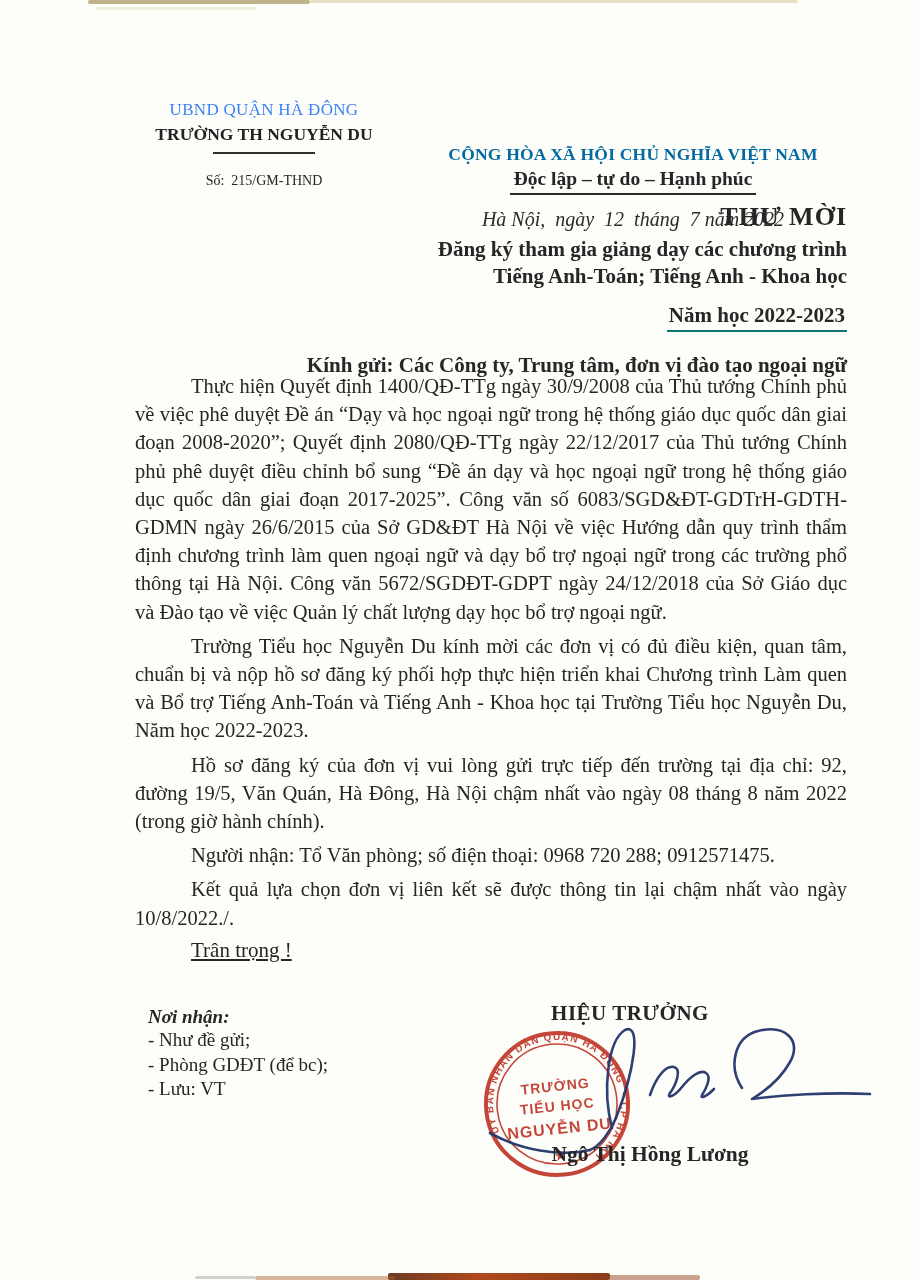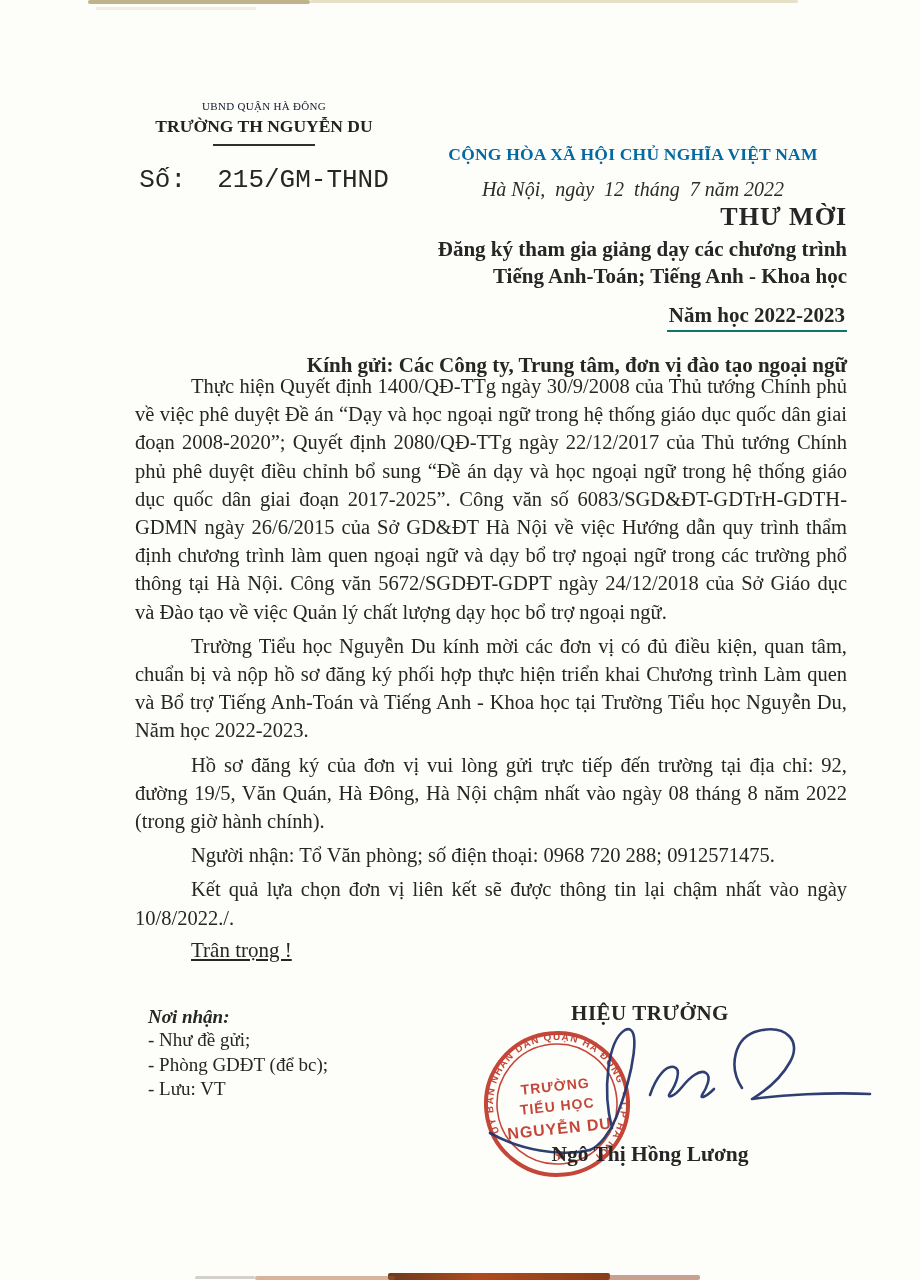--- a/index.html
+++ b/index.html
@@ -17,24 +17,24 @@
   .art-top-2 { top:0; left:310px; width:488px; height:3px; background:rgba(185,165,90,0.32); }
   .art-top-3 { top:7px; left:96px; width:160px; height:3px; background:rgba(200,185,120,0.22); }
   .art-bot-1 { bottom:0; left:388px; width:222px; height:7px;
                background:linear-gradient(90deg,#6b3a20,#b04a1d 40%,#8a3c1a); }
   .art-bot-2 { bottom:0; left:255px; width:140px; height:4px; background:rgba(170,90,40,0.45); }
   .art-bot-3 { bottom:0; left:608px; width:92px; height:5px; background:rgba(150,70,35,0.5); }
   .art-bot-4 { bottom:1px; left:195px; width:60px; height:3px; background:rgba(120,110,100,0.3); }
 
   
   .hdr-left { position:absolute; top:100px; left:128px; width:272px; text-align:center; }
-  .hdr-left .l1 { font-size:11px; letter-spacing:0.3px; color:#0f172a; }
+  .hdr-left .l1 { font-size:17px; letter-spacing:0.3px; color:#3b82f6; }
   .hdr-left .l2 { font-size:17.5px; font-weight:bold; margin-top:4px; color:#222; }
   .hdr-left .rule { width:102px; height:2px; background:#2f2f2f; margin:7px auto 0; }
-  .hdr-left .num { font-size:26px; margin-top:19px; white-space:pre-wrap;font-family:Liberation Mono, monospace; }
+  .hdr-left .num { font-size:14px; margin-top:19px; white-space:pre-wrap; }
 
   .hdr-right { position:absolute; top:96px; left:428px; width:410px; text-align:center; }
   .hdr-right .l1 { font-size:17.5px; font-weight:bold; letter-spacing:0.2px; color:#0369a1;margin-top:48px; }
   .hdr-right .l2 { display:inline-block; font-size:19.5px; font-weight:bold; margin-top:3px;
                    padding:0 4px 3px; border-bottom:2px solid #2a2a2a; }
   .hdr-right .date { font-size:20px; font-style:italic; margin-top:13px; white-space:pre-wrap; color:#2b2b2b; }
 
   
   .title-block { position:absolute; top:202px; left:135px; width:712px; text-align:right; }
   .t-main { font-size:26px; font-weight:bold; letter-spacing:1px; }
@@ -47,21 +47,21 @@
   .body-text { position:absolute; top:372px; left:135px; width:712px; }
   .body-text p { margin:0 0 6px; font-size:20.5px; line-height:28.2px;
                  text-align:justify; text-indent:56px; }
   .closing { font-size:21px; text-indent:56px; margin-top:4px;text-decoration:underline; }
 
   
   .recipients { position:absolute; top:1006px; left:148px; }
   .recipients .head { font-size:19px; font-weight:bold; font-style:italic; }
   .recipients .item { font-size:19px; line-height:24.5px; }
 
-  .sig-title { position:absolute; top:1001px; left:470px; width:360px; text-align:center;
+  .sig-title { position:absolute; top:1001px; left:450px; width:360px; text-align:center;
                font-size:21px; font-weight:bold; letter-spacing:0.5px; }
   .signer    { position:absolute; top:1142px; left:470px; width:360px; text-align:center;
                font-size:21.5px; font-weight:bold; }
 
   .stamp-svg { position:absolute; left:476px; top:1026px; width:162px; height:156px; opacity:0.93; }
   .stamp-svg text { font-family:"Liberation Sans", sans-serif; font-weight:bold; }
   .sig-svg { position:absolute; left:450px; top:1005px; width:430px; height:160px; }
 </style>
 </head>
 <body>
@@ -78,20 +78,21 @@
 
   <div class="hdr-left">
     <div class="l1">UBND QUẬN HÀ ĐÔNG</div>
     <div class="l2">TRƯỜNG TH NGUYỄN DU</div>
     <div class="rule"></div>
     <div class="num">Số:  215/GM-THND</div>
   </div>
 
   <div class="hdr-right">
     <div class="l1">CỘNG HÒA XÃ HỘI CHỦ NGHĨA VIỆT NAM</div>
+    <div><span class="l2">Độc lập – tự do – Hạnh phúc</span></div>
     <div class="date">Hà Nội,  ngày  12  tháng  7 năm 2022</div>
   </div>
 
   <div class="title-block">
     <div class="t-main">THƯ MỜI</div>
     <div class="t-sub">Đăng ký tham gia giảng dạy các chương trình</div>
     <div class="t-sub" style="margin-top:0;">Tiếng Anh-Toán; Tiếng Anh - Khoa học</div>
     <div><span class="t-year">Năm học 2022-2023</span></div>
     <div class="salutation">Kính gửi: Các Công ty, Trung tâm, đơn vị đào tạo ngoại ngữ</div>
   </div>

